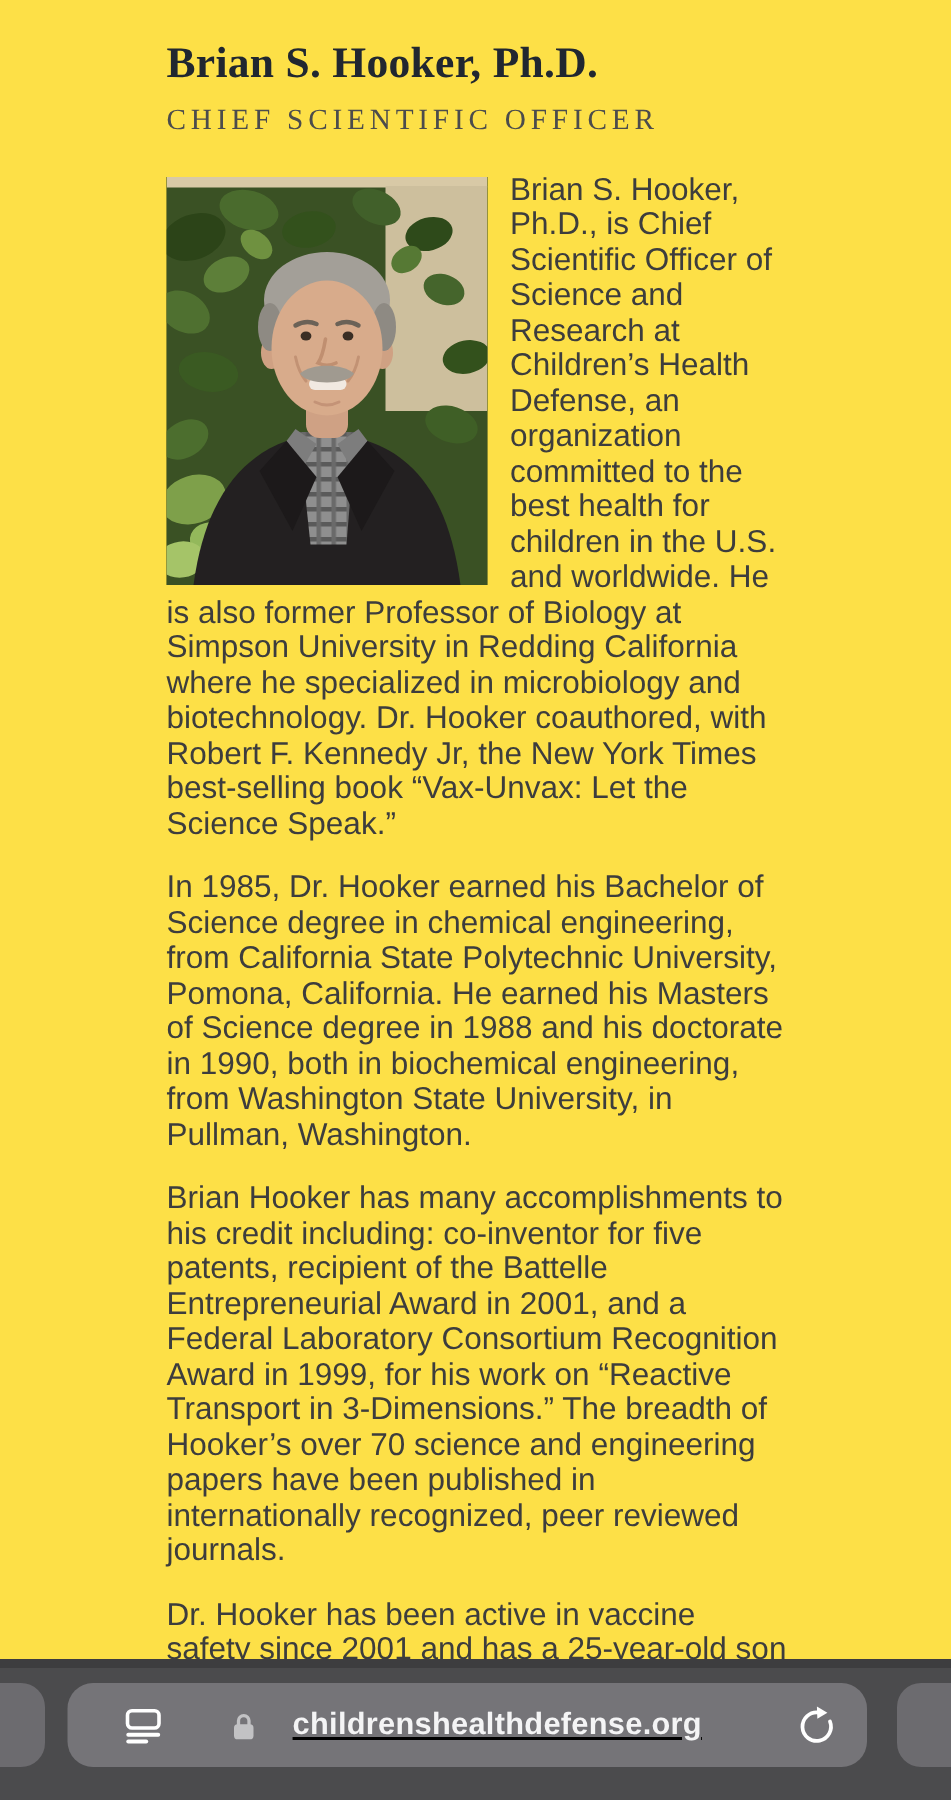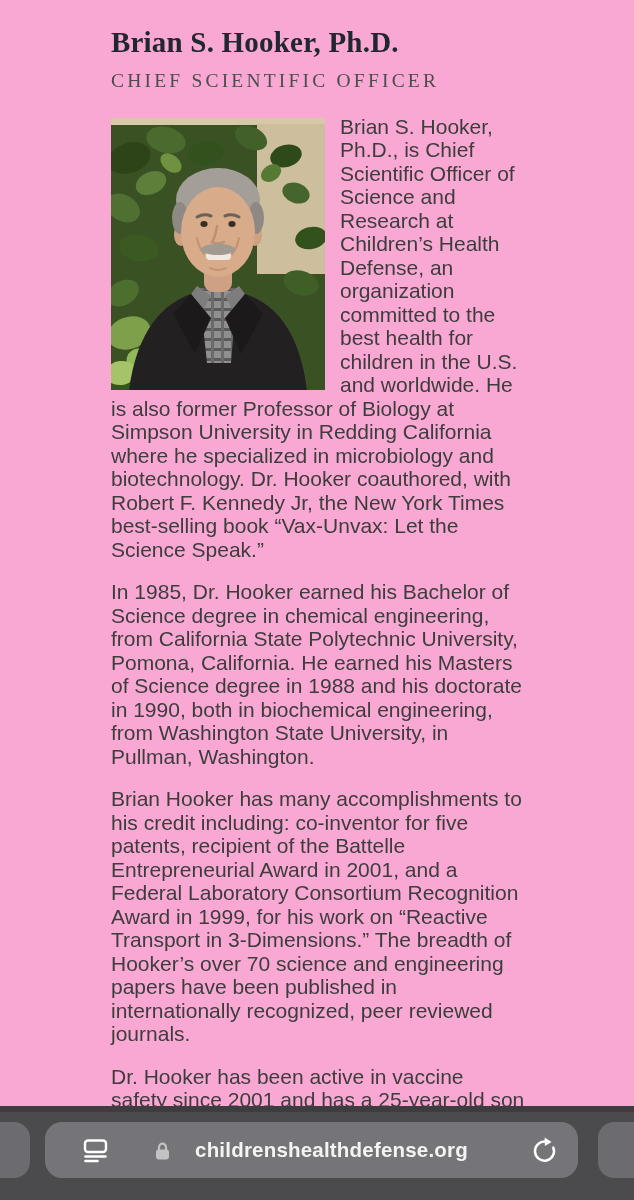--- a/index.html
+++ b/index.html
@@ -1,18 +1,18 @@
 <!DOCTYPE html>
 <html><head>
 <meta charset="utf-8">
 <style>
   html,body{margin:0;padding:0;background:#e9e9e9;}
   .screen{
     position:relative;width:634px;height:1200px;margin:0 auto;
-    background:#f9a8d4;overflow:hidden;
+    background:#fde047;overflow:hidden;
     font-family:"Liberation Sans",sans-serif;
   }
   .content{position:absolute;left:111px;top:26px;width:414px;}
   h1.name{
     font-family:"Liberation Serif","DejaVu Serif",serif;
     font-size:29px;font-weight:bold;color:#212730;
     margin:0;line-height:1.15;letter-spacing:.2px;
   }
   h2.role{
     font-family:"Liberation Serif","DejaVu Serif",serif;
@@ -37,21 +37,21 @@
   .pill{position:absolute;top:16px;height:56px;background:#747377;}
   .side-pill{width:32px;background:#6c6b6f;}
   .side-pill.left{left:-2px;border-radius:0 16px 16px 0;}
   .side-pill.right{right:-2px;border-radius:16px 0 0 16px;width:38px;}
   .address-pill{
     left:45px;width:533px;border-radius:17px;background:#757478;
     display:flex;align-items:center;justify-content:center;
   }
   .reader-btn{position:absolute;left:38px;top:15px;width:26px;height:26px;}
   .reload-btn{position:absolute;right:20px;top:14px;width:28px;height:28px;}
-  .url-wrap{display:flex;align-items:center;gap:25px;}
+  .url-wrap{display:flex;align-items:center;gap:25px;text-decoration:underline;}
   .url-text{
     color:#f4f4f5;font-size:20.5px;font-weight:600;letter-spacing:.2px;
   }
   .lock{width:15px;height:19px;}
 </style>
 </head>
 <body>
 
 <div class="screen">
 

